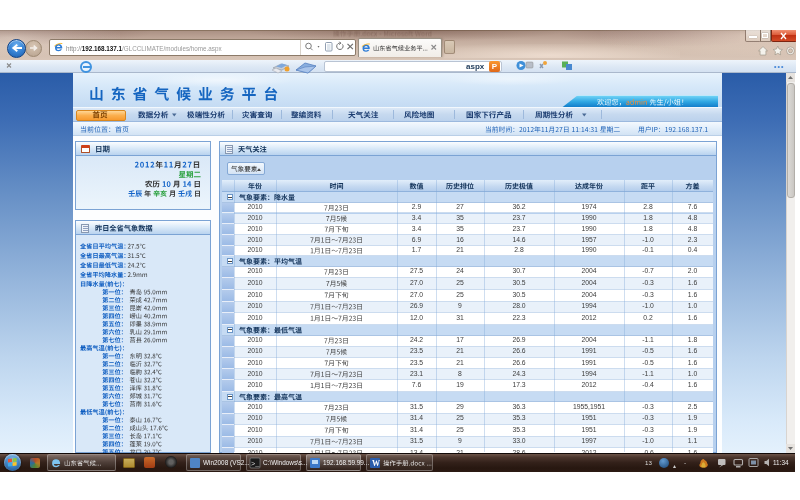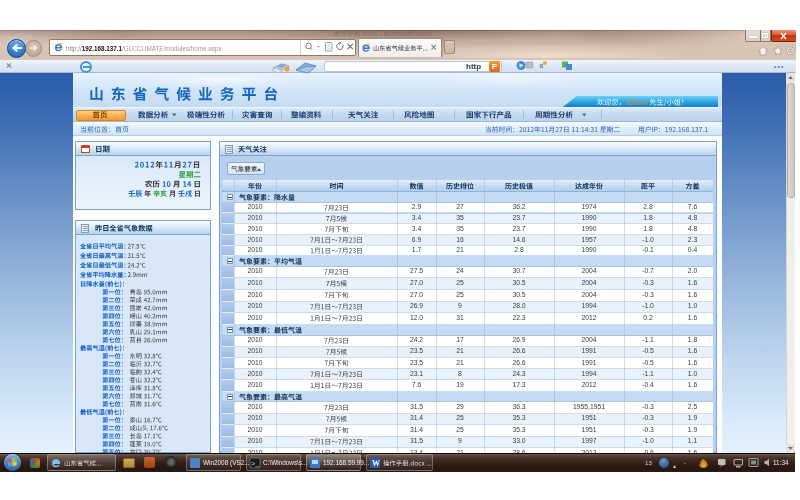--- a/index.html
+++ b/index.html
@@ -20,21 +20,21 @@
 <div style="position:absolute;left:7px;top:38.5px;width:19px;height:19px;border-radius:50%;background:radial-gradient(circle at 50% 30%,#6cb0ee 0%,#3b87d8 45%,#1a5cac 100%);border:1px solid #0c4186;box-shadow:inset 0 1px 1px rgba(255,255,255,.6);"></div>
 <div style="position:absolute;left:49px;top:39px;width:307px;height:17px;background:#fff;border:1px solid #8c7a68;border-radius:2px;"></div>
 <div style="position:absolute;left:300px;top:40px;width:1px;height:15px;background:#d8d2ca;"></div>
 <div style="position:absolute;left:66px;top:44.5px;width:240px;height:10px;font-size:6.3px;line-height:7px;color:#999;white-space:nowrap;"><span style="color:#888">http://</span><span style="color:#111;font-weight:bold">192.168.137.1</span><span style="color:#999">/GLCCLIMATE/modules/home.aspx</span></div>
 <div style="position:absolute;left:358px;top:38px;width:84px;height:19px;background:linear-gradient(180deg,#fcfbfa,#f1ede8);border:1px solid #989084;border-bottom:none;border-radius:2px 2px 0 0;box-shadow:1px 0 2px rgba(120,100,80,.4);"></div>
 <div style="position:absolute;left:444px;top:40px;width:11px;height:14px;background:linear-gradient(180deg,#d9c9b6,#c9b6a0);border:1px solid rgba(120,95,75,.55);border-radius:2px;"></div>
 <div style="position:absolute;left:0;top:60px;width:796px;height:13px;background:linear-gradient(180deg,#eef4fb,#dce7f4 60%,#d4e1f1);border-bottom:1px solid #aab8cc;"></div>
 <div style="position:absolute;left:80px;top:60.5px;width:12px;height:12px;border-radius:50%;border:2px solid #3f93e0;background:#eaf4fd;"></div>
 <div style="position:absolute;left:82.5px;top:65.5px;width:7px;height:2px;background:#3f93e0;"></div>
 <div style="position:absolute;left:324px;top:60.5px;width:178px;height:11px;background:#fff;border:1px solid #b9c4d4;border-radius:2px;"></div>
-<div style="position:absolute;left:466px;top:61.5px;width:30px;height:9px;font-size:8px;font-weight:bold;color:#26415f;letter-spacing:0;">http</div>
+<div style="position:absolute;left:466px;top:61.5px;width:30px;height:9px;font-size:8px;font-weight:bold;color:#26415f;letter-spacing:0;">aspx</div>
 <div style="position:absolute;left:489px;top:60.8px;width:11px;height:11px;background:linear-gradient(180deg,#fa9830,#e06818);border-radius:2px;color:#fff;font-size:8px;font-weight:bold;text-align:center;line-height:11px;">P</div>
 <div style="position:absolute;left:774px;top:63px;width:20px;height:8px;color:#4888d8;font-size:7px;letter-spacing:1px;font-weight:bold;">•••</div>
 <div style="position:absolute;left:0;top:73px;width:786px;height:380px;background:linear-gradient(180deg,#2a5ca8 0%,#3c6cb4 12%,#6790c6 32%,#96b6dc 55%,#bdd5ee 75%,#d9eafa 92%,#e4f1fc 100%);"></div>
 <div style="position:absolute;left:73px;top:73px;width:649px;height:380px;background:#fdfeff;"></div>
 <div style="position:absolute;left:73px;top:73px;width:649px;height:34px;background:linear-gradient(180deg,#e7f2fc 0%,#d6e8f9 40%,#c4dbf3 100%);"></div>
 <div style="position:absolute;left:80px;top:74px;width:560px;height:30px;background:radial-gradient(ellipse 100px 10px at 140px 6px,rgba(255,255,255,.55),rgba(255,255,255,0) 75%),radial-gradient(ellipse 90px 9px at 430px 5px,rgba(255,255,255,.4),rgba(255,255,255,0) 75%);"></div>
 <div style="position:absolute;left:562px;top:95px;width:156px;height:12.5px;background:linear-gradient(180deg,#6fd2f6 0%,#2ea6e2 48%,#0e76c6 100%);clip-path:polygon(16px 0,100% 0,100% 100%,0 100%);border-top:1px solid #bfe8fa;"></div>
 <div style="position:absolute;left:73px;top:107px;width:649px;height:15px;background:linear-gradient(180deg,#dce9f7 0%,#c6d9ef 50%,#bcd2ec 100%);border-top:1px solid #f2f8fd;border-bottom:1px solid #9cb9de;"></div>
 <div style="position:absolute;left:75.5px;top:109.5px;width:50px;height:11px;background:linear-gradient(180deg,#ffd695 0%,#fbaf4e 50%,#f79a2e 100%);border:1px solid #d8871f;border-radius:2px;"></div>
 <div style="position:absolute;left:232px;top:110px;width:1px;height:9px;background:#9db9dc;"></div>

